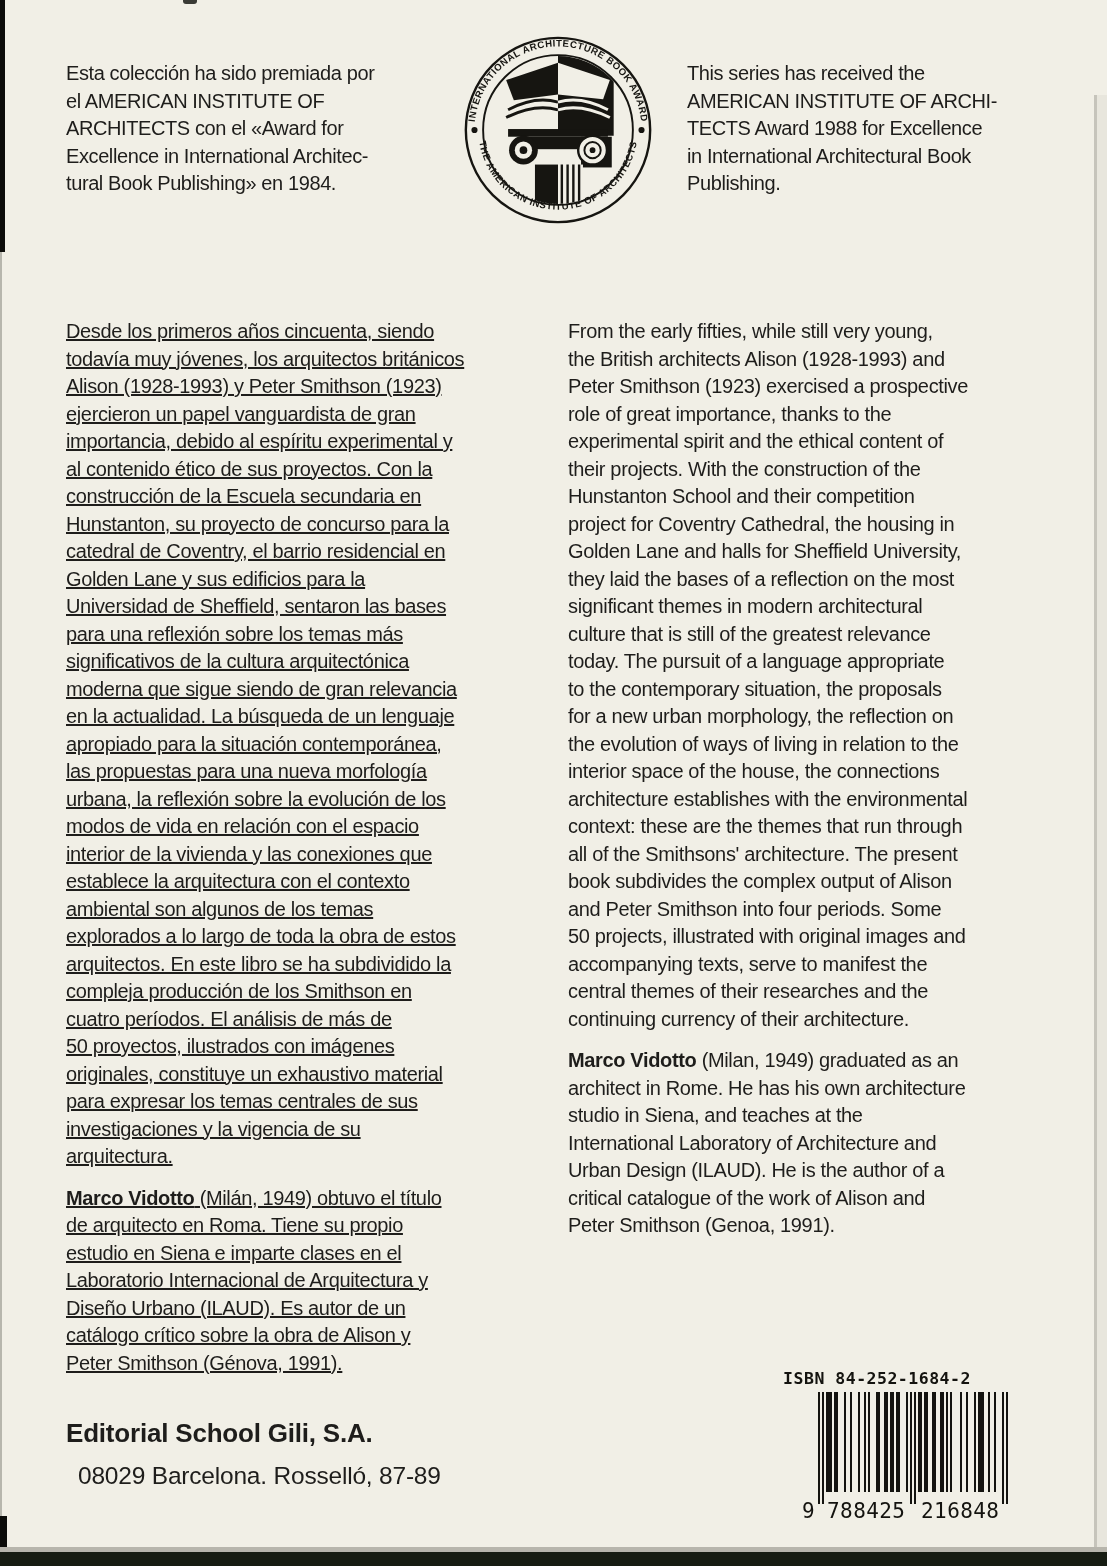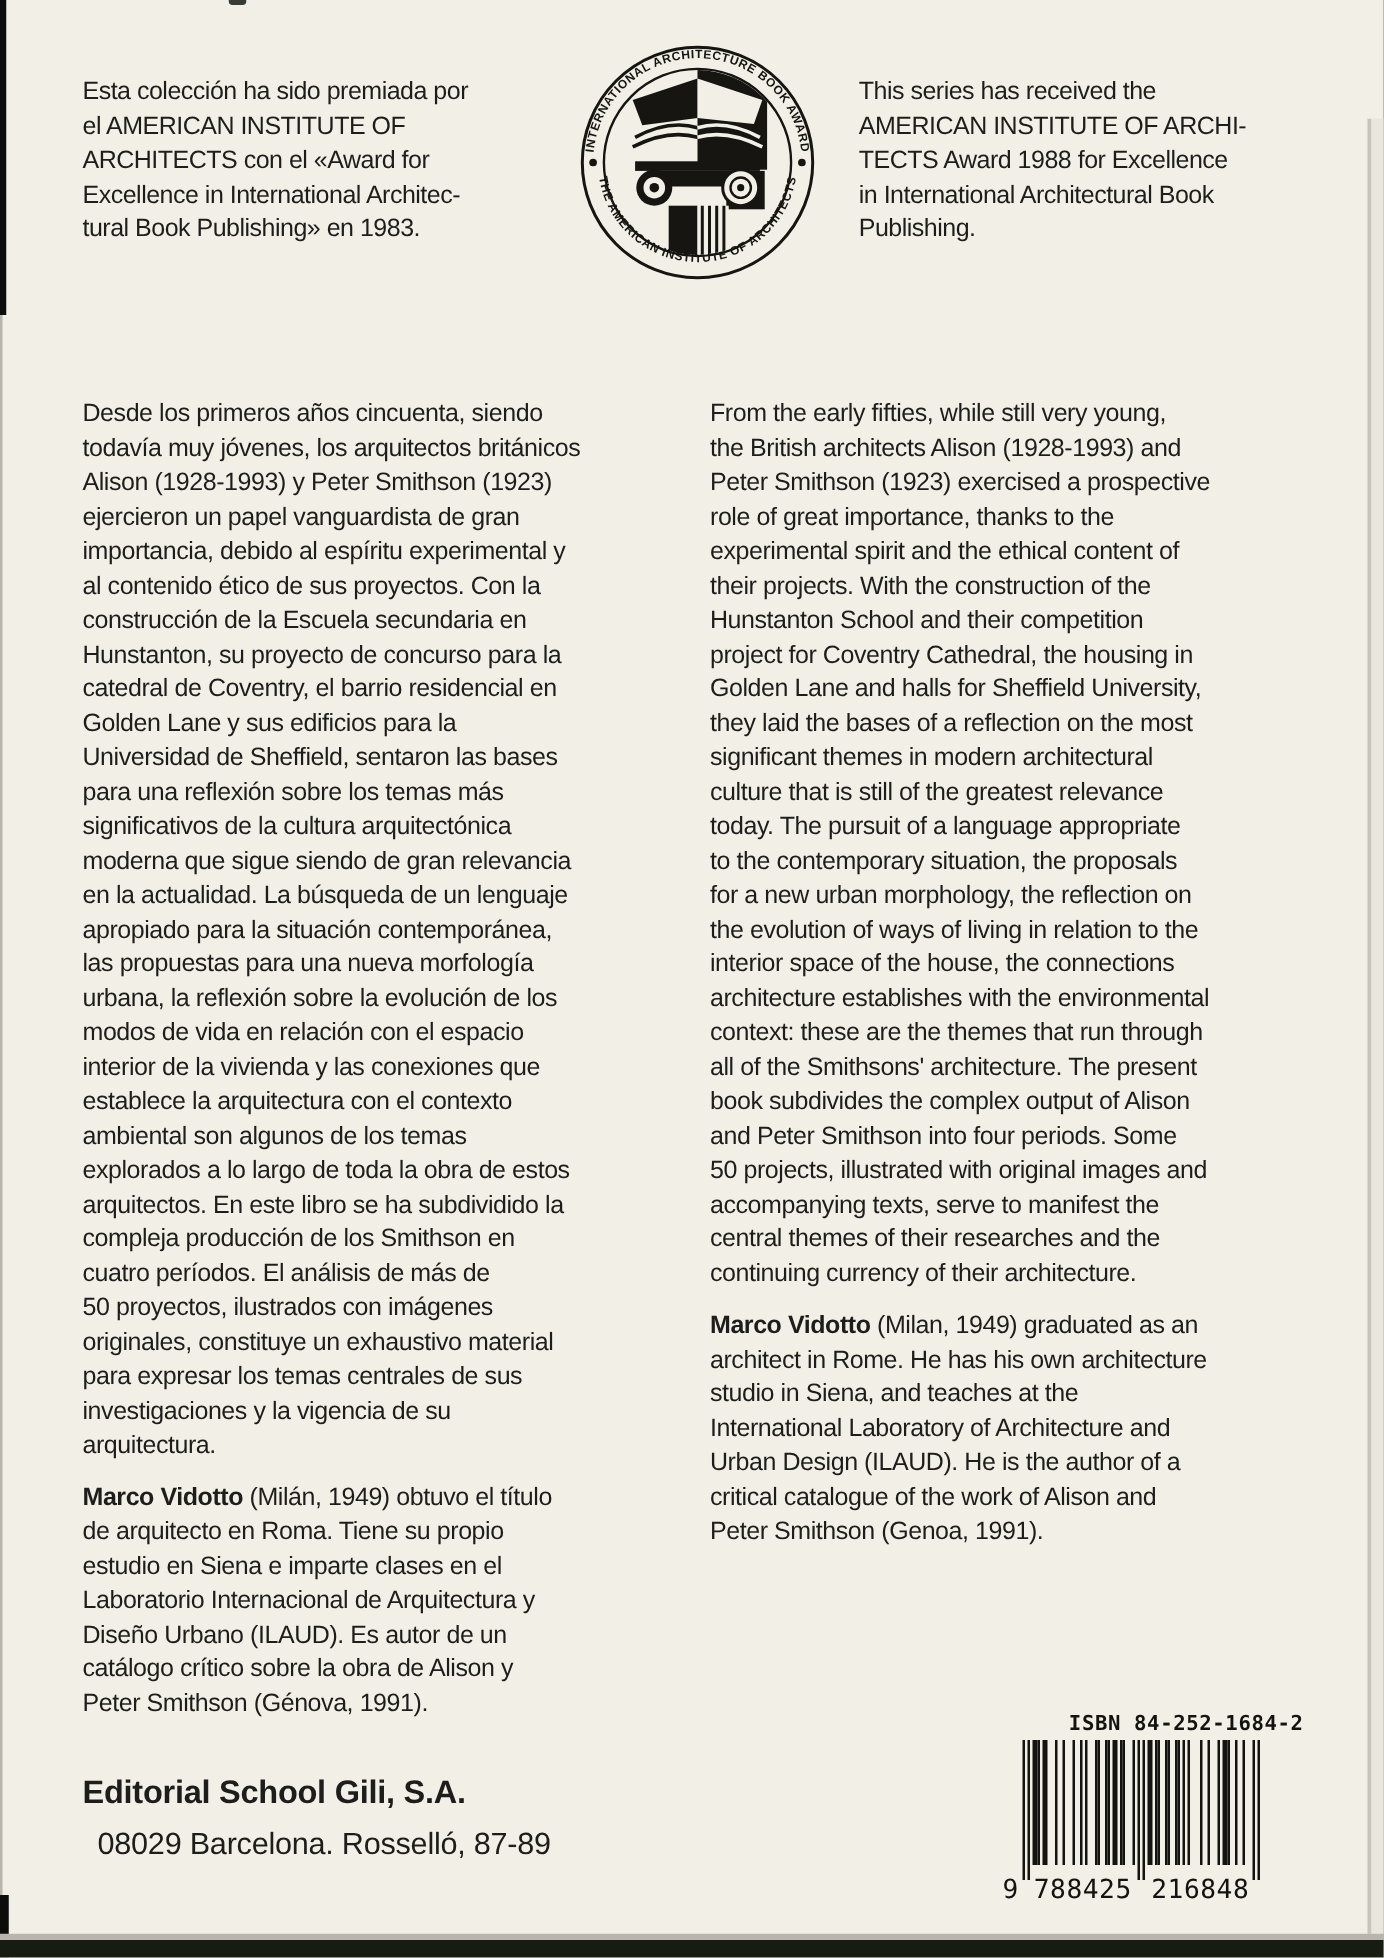--- a/index.html
+++ b/index.html
@@ -15,35 +15,35 @@
     white-space:pre;
   }
   .award-text.es{left:66px;}
   .award-text.en{left:687px;}
   .seal{position:absolute;left:462px;top:34px;width:192px;height:192px;}
   .seal text{font-family:"Liberation Sans",sans-serif;font-weight:bold;fill:#161511;}
   .seal .ink{fill:#161511;}
   .seal .paper{fill:#f1efe6;}
   
   .col{position:absolute;top:318px;}
-  .col.left{left:66px;width:520px;}
+  .col.left{left:66px;width:520px;text-decoration:underline;}
   .col.right{left:568px;width:500px;}
   .col p{
     margin:0;font-size:20px;line-height:27.5px;letter-spacing:-0.35px;
     white-space:pre;
   }
   .col p.bio{margin-top:14px;}
   .bio strong{font-weight:bold;}
   
   .publisher{position:absolute;left:66px;top:1418px;}
   .publisher .pub-name{margin:0;font-size:26px;font-weight:bold;line-height:31px;letter-spacing:-0.2px;}
   .publisher .pub-line{margin:12px;font-size:24.5px;line-height:30px;letter-spacing:-0.2px;}
   
   .isbn-label{
-    position:absolute;left:844px;top:1369px;width:210px;margin:0;
+    position:absolute;left:772px;top:1369px;width:210px;margin:0;
     text-align:center;font-family:"DejaVu Sans Mono", monospace;
     font-size:16.5px;font-weight:bold;letter-spacing:0.5px;color:#14130f;
   }
   .ean{position:absolute;left:800px;top:1392px;}
   .ean rect{fill:#14130f;}
   .ean .ean-text{
     font-family:"DejaVu Sans Mono", monospace;font-size:21px;
     font-weight:normal;fill:#14130f;
   }
   
@@ -59,21 +59,21 @@
 </style>
 </head>
 <body>
 
 <div class="page">
 
   <p class="award-text es">Esta colección ha sido premiada por
 el AMERICAN INSTITUTE OF
 ARCHITECTS con el «Award for
 Excellence in International Architec-
-tural Book Publishing» en 1983.</p>
+tural Book Publishing» en 1984.</p>
 
   <svg class="seal" viewBox="0 0 200 200">
     <defs>
       <path id="arcTop" d="M 13 100 A 87 87 0 0 1 187 100" fill="none"></path>
       <path id="arcBottom" d="M 17 100 A 83 83 0 0 0 183 100" fill="none"></path>
       <clipPath id="sealClip">
           <circle cx="100" cy="100" r="77"></circle>
         </clipPath>
     </defs>
     <circle cx="100" cy="100" r="96" fill="none" stroke="#161511" stroke-width="2.5"></circle>

